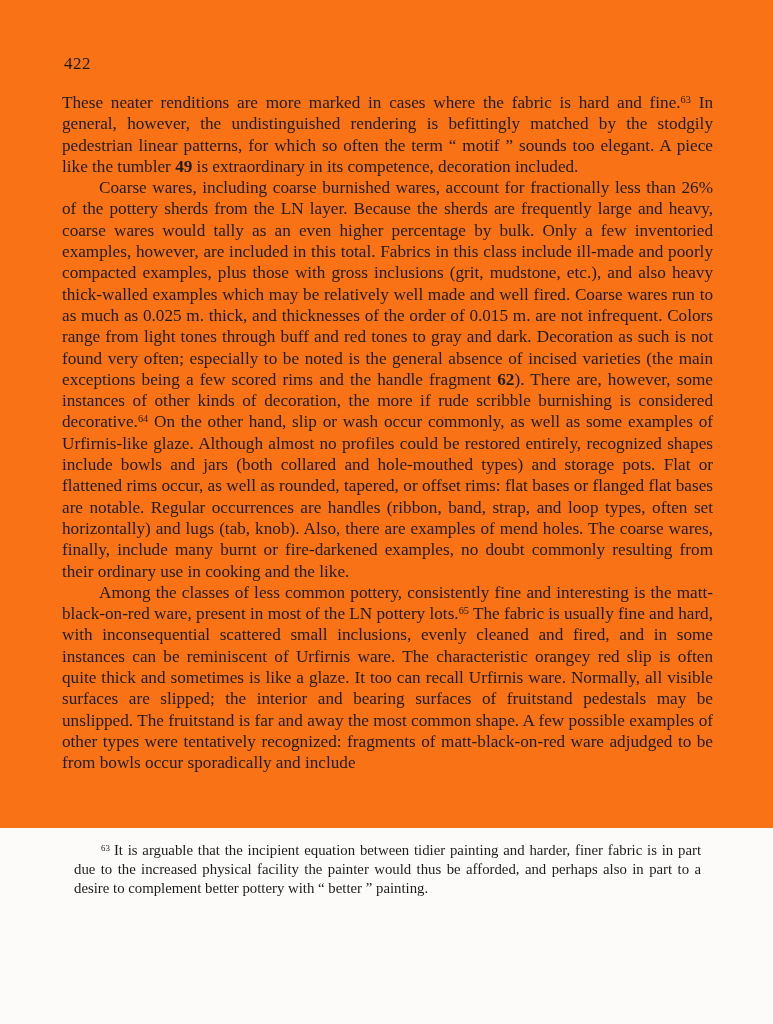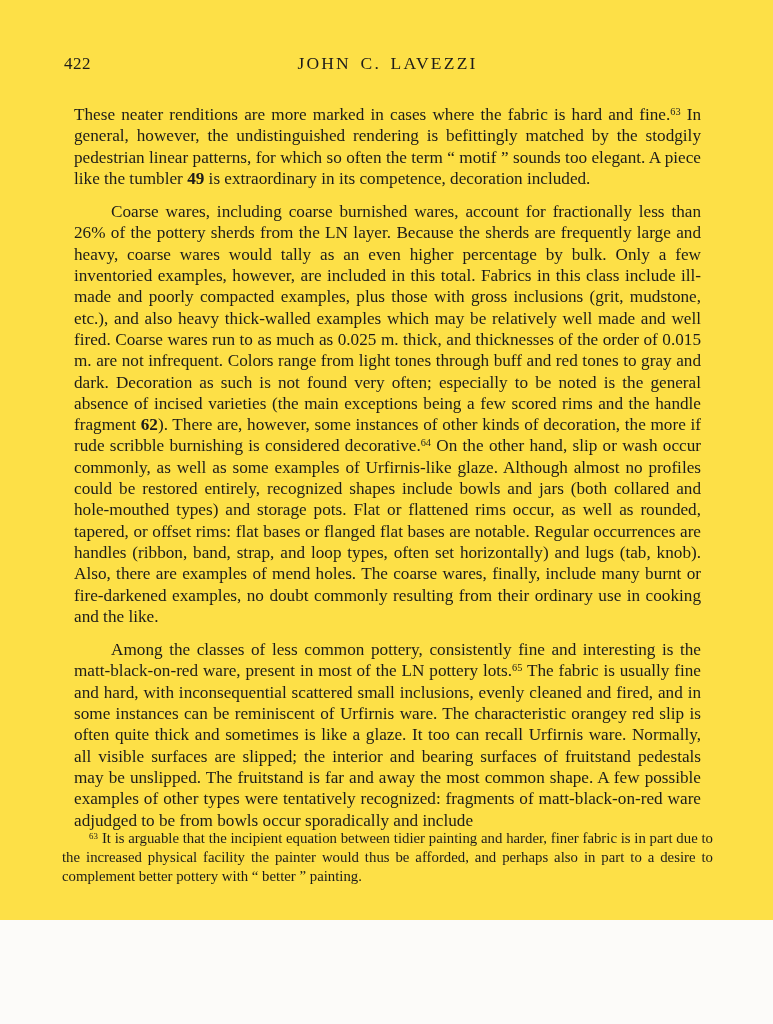--- a/index.html
+++ b/index.html
@@ -5,22 +5,22 @@
   html, body { margin: 0; padding: 0; }
   body {
     width: 773px; height: 1024px;
     background: #fcfbf9;
     font-family: "Liberation Serif", "DejaVu Serif", serif;
     color: #1d1c1a;
     overflow: hidden;
   }
   .page {
     position: relative;
-    width: 773px; height: 920px;
-    background: #fde047;
+    width: 773px; height: 828px;
+    background: #f97316;
   }
   .header {
     position: absolute;
     top: 53px; left: 62px; width: 651px;
     text-align: center;
     font-size: 17.5px;
   }
   .pagenum {
     position: absolute; left: 2px; top: 1px;
     letter-spacing: 0.5px;
@@ -30,48 +30,47 @@
     letter-spacing: 2.2px;
     word-spacing: 3px;
   }
   .bodytext {
     position: absolute;
     top: 92px; left: 62px; width: 651px;
     font-size: 17.2px;
     line-height: 21.3px;
     text-align: justify;
   }
-  .bodytext p { margin: 12px; }
+  .bodytext p { margin: 0; }
   .bodytext p.indent { text-indent: 37px; }
   b { font-weight: bold; }
   sup {
     font-size: 60%;
     line-height: 0;
     vertical-align: baseline;
     position: relative;
     top: -0.5em;
     letter-spacing: 0;
   }
   .footnotes {
     position: absolute;
     top: 829px; left: 62px; width: 651px;
     font-size: 14.8px;
     line-height: 18.9px;
     text-align: justify;
   }
-  .footnotes p { margin: 0; text-indent: 27px; }
+  .footnotes p { margin: 12px; text-indent: 27px; }
   .footnotes sup { margin-right: 4px; }
 </style>
 </head>
 <body>
 
 <div class="page">
   <div class="header">
     <span class="pagenum">422</span>
-    <span class="runhead">JOHN C. LAVEZZI</span>
   </div>
   <div class="bodytext" id="body-paragraphs">
       <p>These neater renditions are more marked in cases where the fabric is hard and fine.<sup>63</sup> In general, however, the undistinguished rendering is befittingly matched by the stodgily pedestrian linear patterns, for which so often the term “ motif ” sounds too elegant. A piece like the tumbler <b>49</b> is extraordinary in its competence, decoration included.</p>
       <p class="indent">Coarse wares, including coarse burnished wares, account for fractionally less than 26% of the pottery sherds from the LN layer. Because the sherds are frequently large and heavy, coarse wares would tally as an even higher percentage by bulk. Only a few inventoried examples, however, are included in this total. Fabrics in this class include ill-made and poorly compacted examples, plus those with gross inclusions (grit, mudstone, etc.), and also heavy thick-walled examples which may be relatively well made and well fired. Coarse wares run to as much as 0.025 m. thick, and thicknesses of the order of 0.015 m. are not infrequent. Colors range from light tones through buff and red tones to gray and dark. Decoration as such is not found very often; especially to be noted is the general absence of incised varieties (the main exceptions being a few scored rims and the handle fragment <b>62</b>). There are, however, some instances of other kinds of decoration, the more if rude scribble burnishing is considered decorative.<sup>64</sup> On the other hand, slip or wash occur commonly, as well as some examples of Urfirnis-like glaze. Although almost no profiles could be restored entirely, recognized shapes include bowls and jars (both collared and hole-mouthed types) and storage pots. Flat or flattened rims occur, as well as rounded, tapered, or offset rims: flat bases or flanged flat bases are notable. Regular occurrences are handles (ribbon, band, strap, and loop types, often set horizontally) and lugs (tab, knob). Also, there are examples of mend holes. The coarse wares, finally, include many burnt or fire-darkened examples, no doubt commonly resulting from their ordinary use in cooking and the like.</p>
       <p class="indent">Among the classes of less common pottery, consistently fine and interesting is the matt-black-on-red ware, present in most of the LN pottery lots.<sup>65</sup> The fabric is usually fine and hard, with inconsequential scattered small inclusions, evenly cleaned and fired, and in some instances can be reminiscent of Urfirnis ware. The characteristic orangey red slip is often quite thick and sometimes is like a glaze. It too can recall Urfirnis ware. Normally, all visible surfaces are slipped; the interior and bearing surfaces of fruitstand pedestals may be unslipped. The fruitstand is far and away the most common shape. A few possible examples of other types were tentatively recognized: fragments of matt-black-on-red ware adjudged to be from bowls occur sporadically and include</p>
     </div>
   <div class="footnotes" id="footnotes">
       <p><sup>63</sup>It is arguable that the incipient equation between tidier painting and harder, finer fabric is in part due to the increased physical facility the painter would thus be afforded, and perhaps also in part to a desire to complement better pottery with “ better ” painting.</p>
     </div>
 </div>

